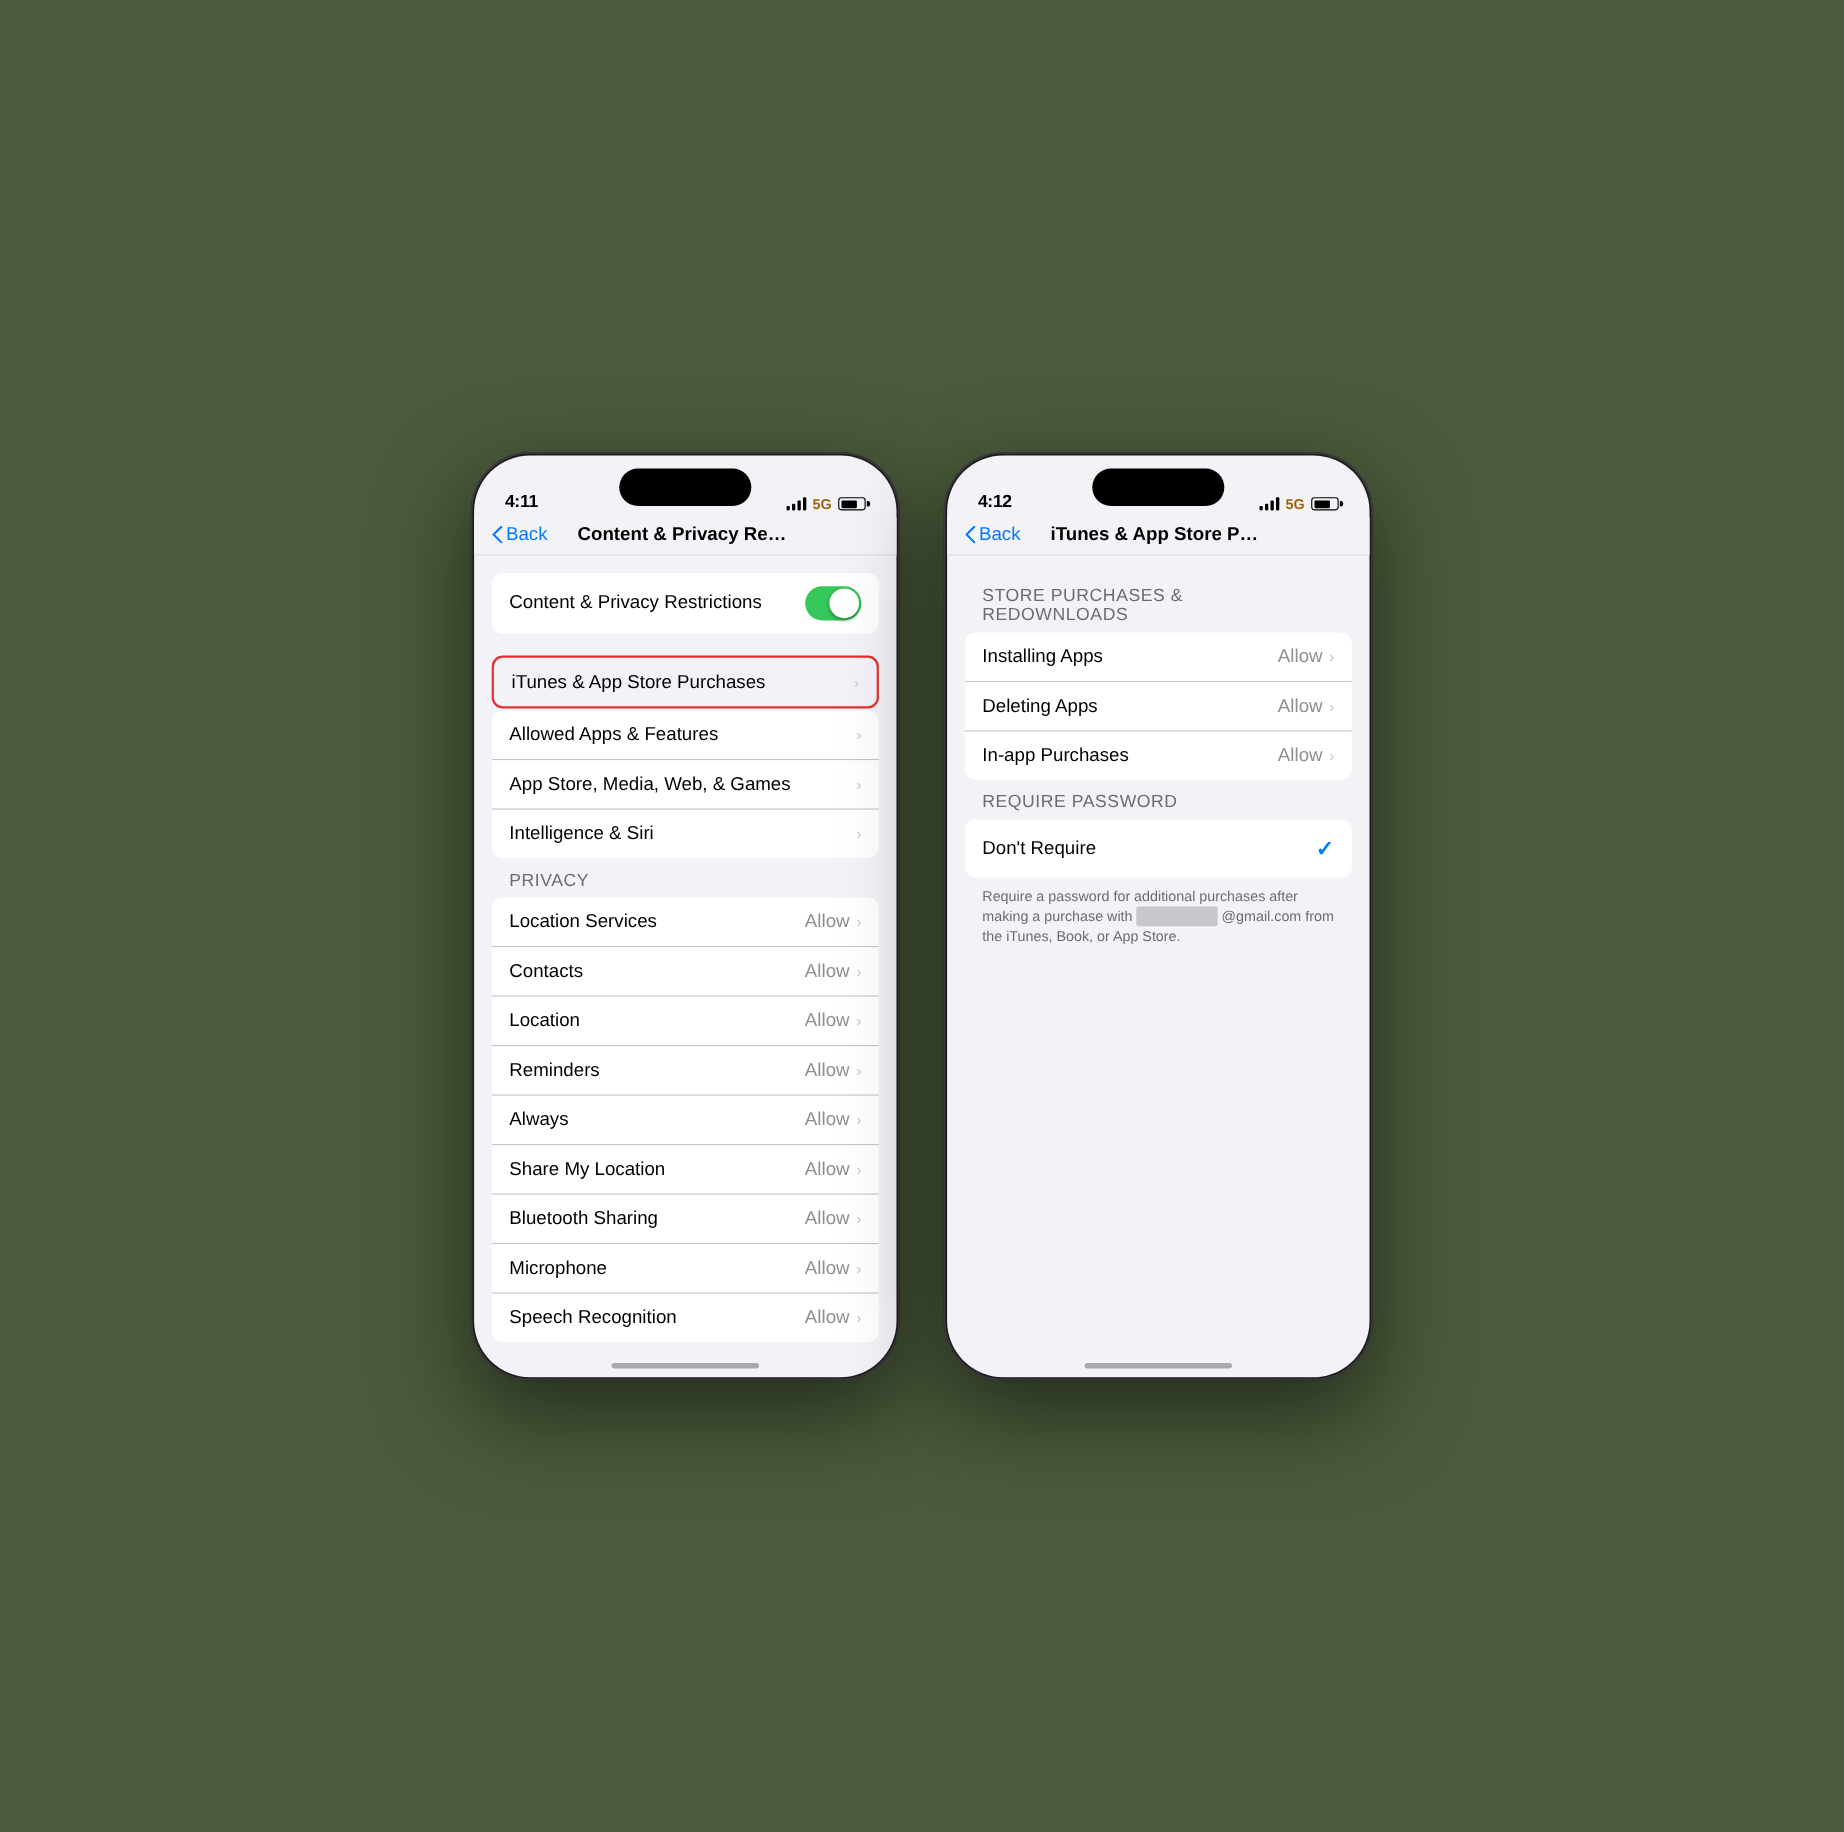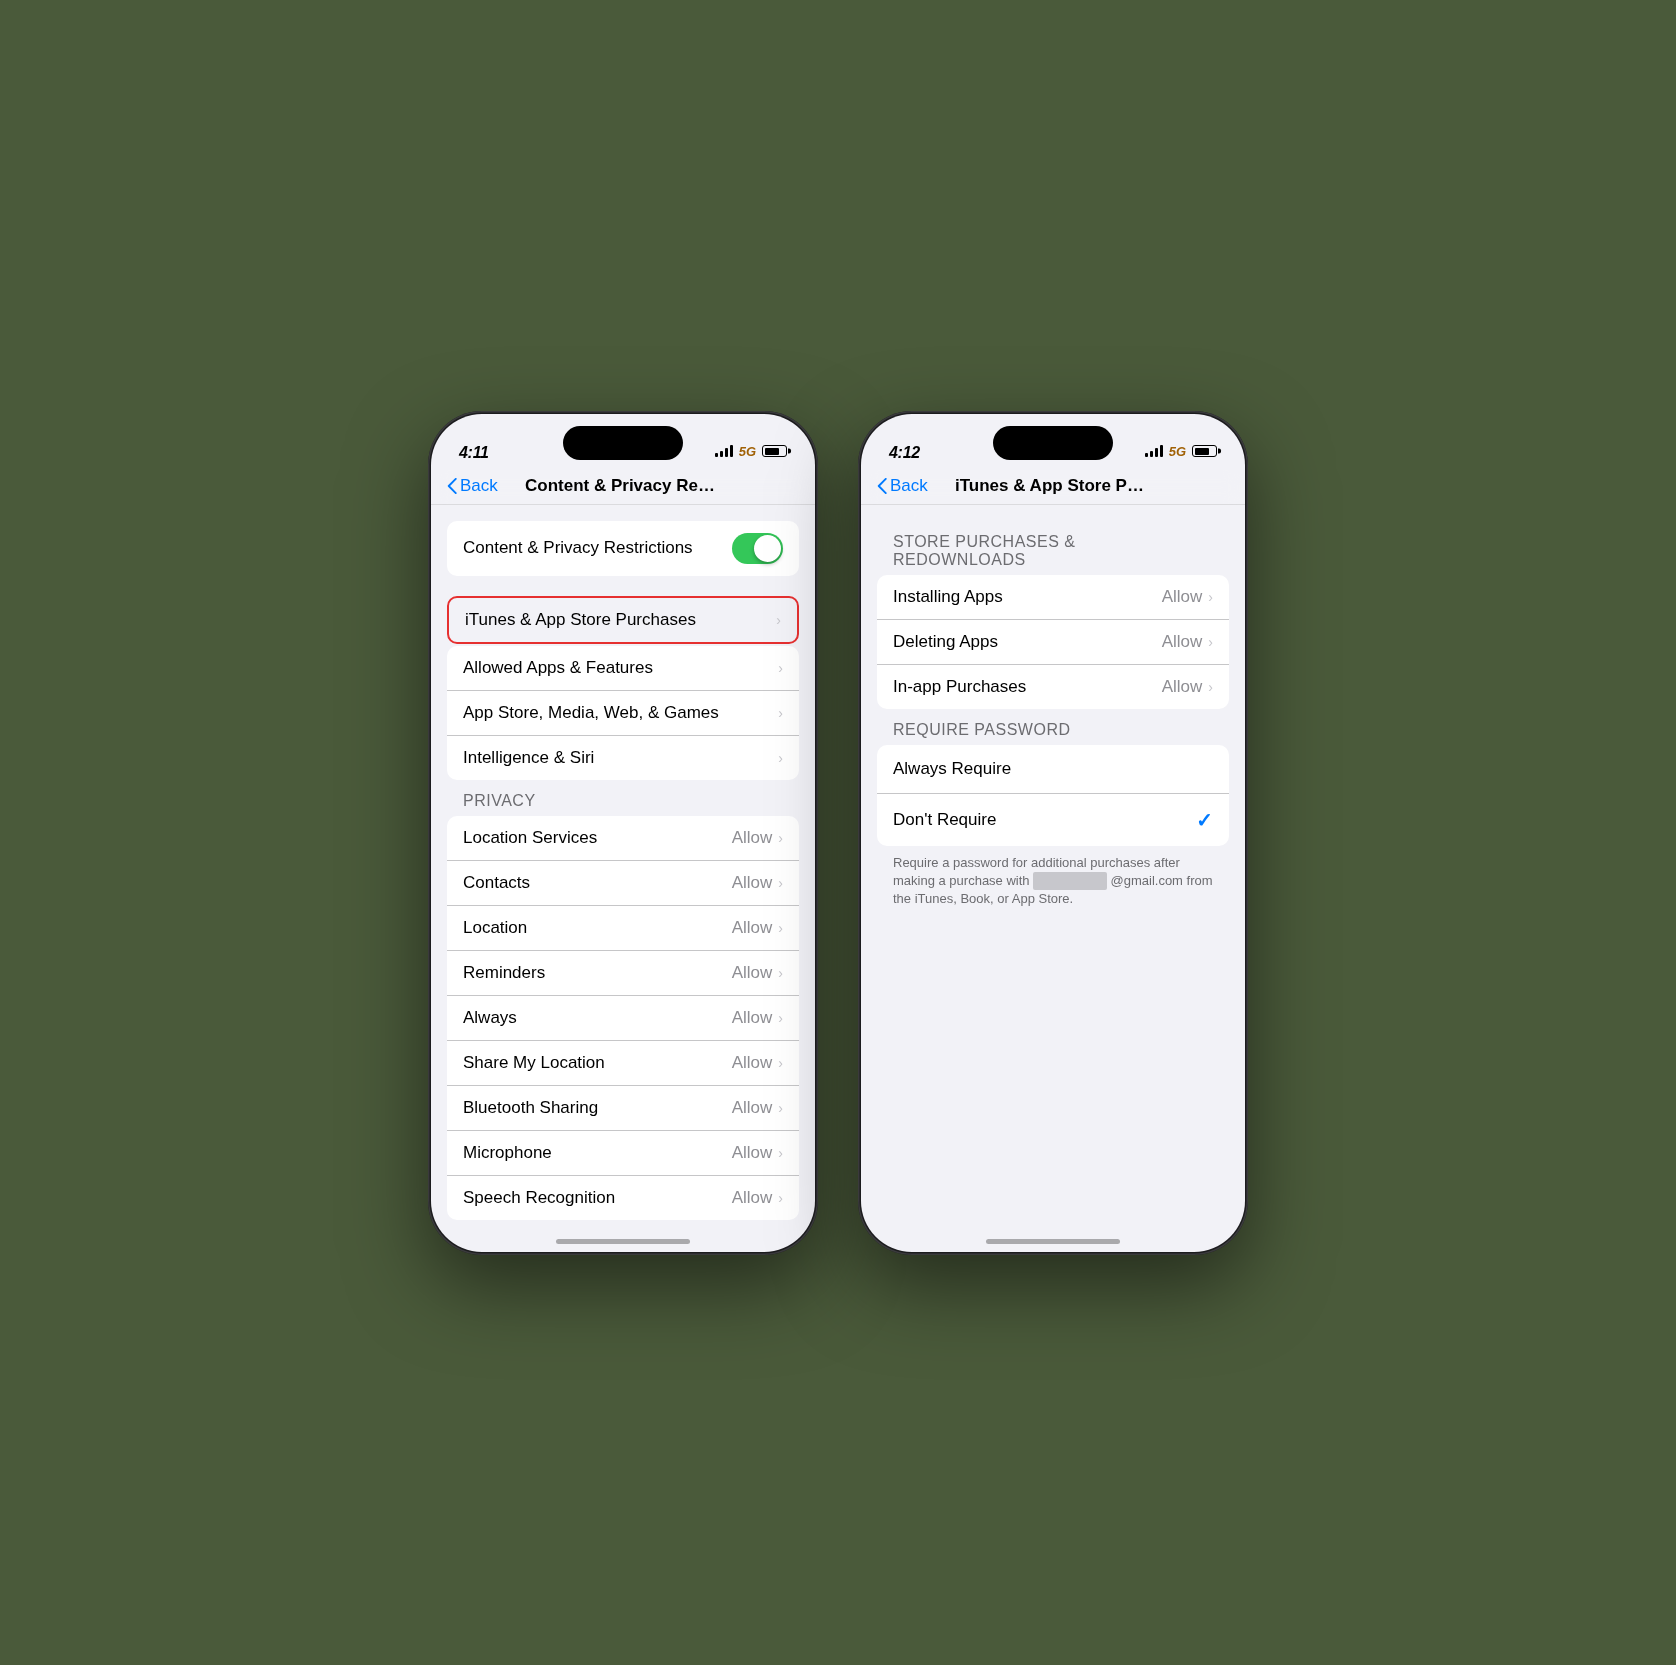--- a/index.html
+++ b/index.html
@@ -42,26 +42,25 @@
       width: 120px;
       height: 34px;
       background: #000;
       border-radius: 20px;
       z-index: 100;
     }
     
     .status-bar {
       display: flex;
       justify-content: space-between;
-      align-items: flex-start;
-      padding: 30px 28px 4px;
+      align-items: flex-end;
+      padding: 14px 28px 4px;
       height: 56px;
       position: relative;
       z-index: 50;
-      font-style: italic;
     }
     .status-time {
       font-size: 16px;
       font-weight: 600;
       color: #000;
       letter-spacing: -0.3px;
     }
     .status-icons {
       display: flex;
       align-items: center;
@@ -504,23 +503,20 @@
                     <span class="chevron">›</span>
                   </div>
               </div>
             </div>
           </div>
 
           <div class="settings-group">
             <div class="group-label">REQUIRE PASSWORD</div>
             <div class="settings-list">
               <div class="require-item">
-                <span class="require-item-label">Always Require</span>
-              </div>
-              <div class="require-item">
                 <span class="require-item-label">Don't Require</span>
                 <span class="checkmark">✓</span>
               </div>
             </div>
             <div class="password-note">
               <span>Require a password for additional purchases after making a purchase with</span>
               <span class="email-blur">████████</span>
               <span>@gmail.com from the iTunes, Book, or App Store.</span>
             </div>
           </div>

